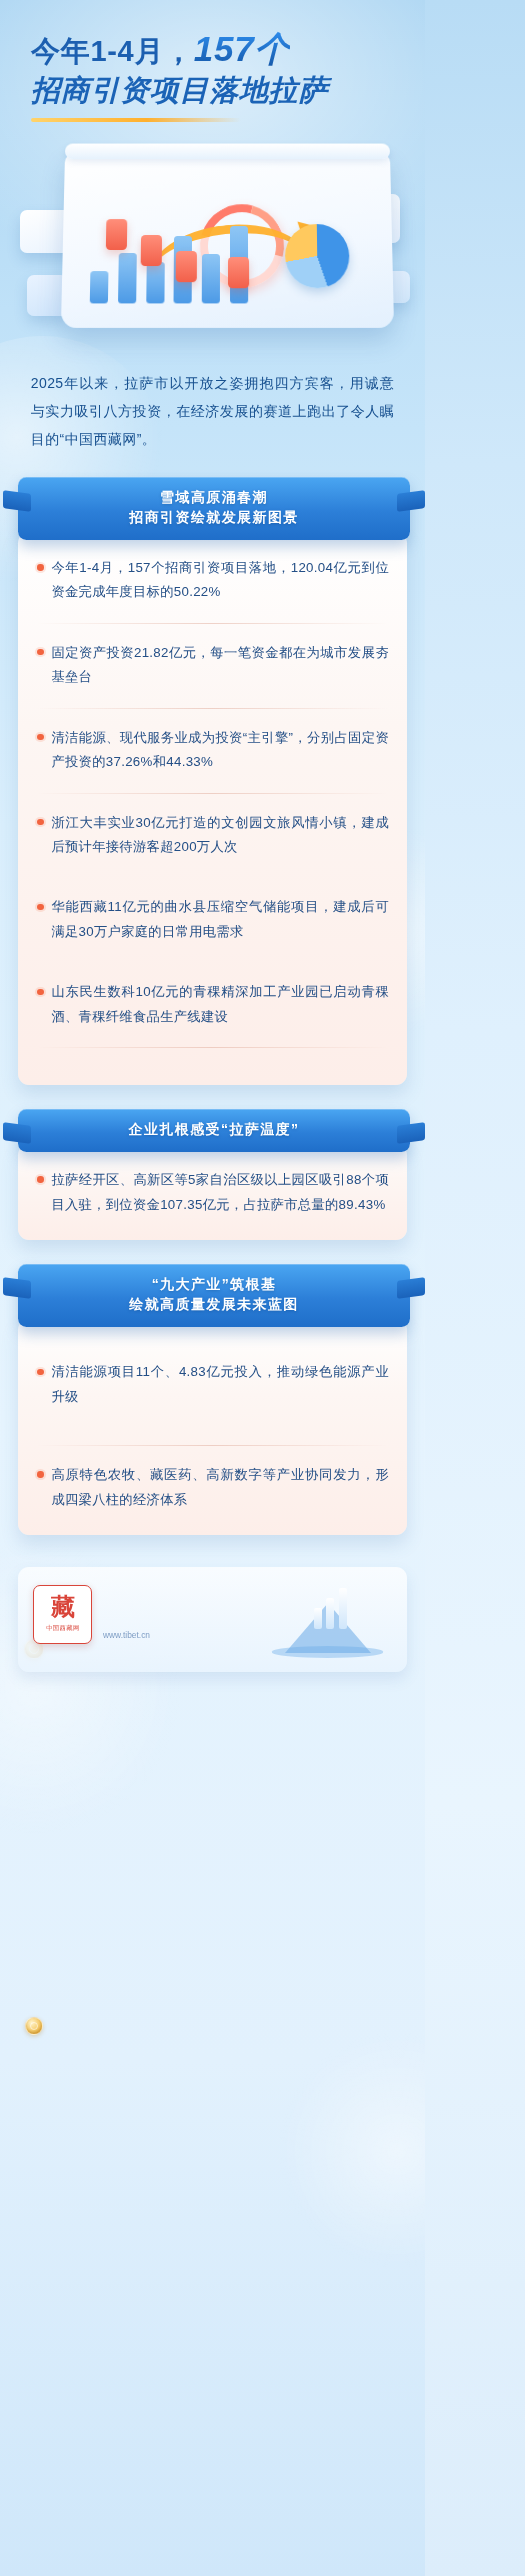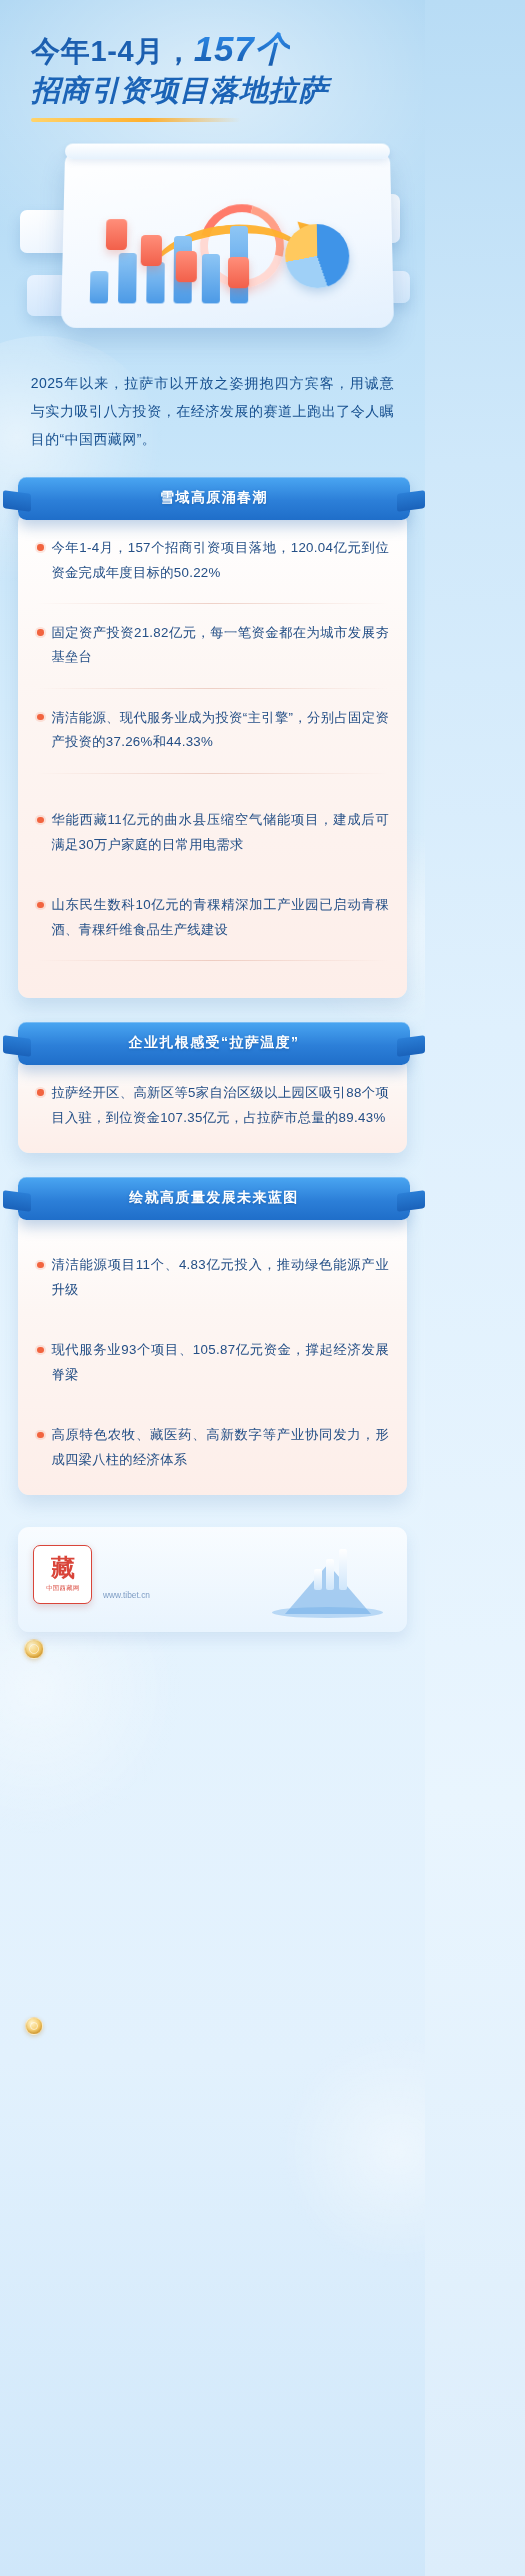--- a/index.html
+++ b/index.html
@@ -235,37 +235,42 @@
         <div class="chip" style="left:165px; top:105px;"></div>
       </div>
     </div>
   </div>
 
   <div class="intro">2025年以来，拉萨市以开放之姿拥抱四方宾客，用诚意与实力吸引八方投资，在经济发展的赛道上跑出了令人瞩目的“中国西藏网”。</div>
 
   <div class="section">
     <div class="sec-banner">
       <div class="sec-t1">雪域高原涌春潮</div>
+      <div class="sec-t2">招商引资绘就发展新图景</div>
     </div>
     <div class="card">
       <div class="item">
         <span class="dot"></span>
         <p>今年1-4月，157个招商引资项目落地，120.04亿元到位资金完成年度目标的50.22%</p>
       </div>
       <div class="divider"></div>
       <div class="item">
         <span class="dot"></span>
         <p>固定资产投资21.82亿元，每一笔资金都在为城市发展夯基垒台</p>
       </div>
       <div class="divider"></div>
       <div class="item">
         <span class="dot"></span>
         <p>清洁能源、现代服务业成为投资“主引擎”，分别占固定资产投资的37.26%和44.33%</p>
       </div>
       <div class="divider"></div>
+      <div class="item">
+        <span class="dot"></span>
+        <p>浙江大丰实业30亿元打造的文创园文旅风情小镇，建成后预计年接待游客超200万人次</p>
+      </div>
       <div class="divider"></div>
       <div class="item">
         <span class="dot"></span>
         <p>华能西藏11亿元的曲水县压缩空气储能项目，建成后可满足30万户家庭的日常用电需求</p>
       </div>
       <div class="divider"></div>
       <div class="item">
         <span class="dot"></span>
         <p>山东民生数科10亿元的青稞精深加工产业园已启动青稞酒、青稞纤维食品生产线建设</p>
       </div>
@@ -280,33 +285,30 @@
     <div class="card">
       <div class="item">
         <span class="dot"></span>
         <p>拉萨经开区、高新区等5家自治区级以上园区吸引88个项目入驻，到位资金107.35亿元，占拉萨市总量的89.43%</p>
       </div>
     </div>
   </div>
 
   <div class="section">
     <div class="sec-banner">
+      <div class="sec-t1">“九大产业”筑根基</div>
       <div class="sec-t2">绘就高质量发展未来蓝图</div>
     </div>
     <div class="card">
       <div class="divider"></div>
       <div class="item">
         <span class="dot"></span>
         <p>清洁能源项目11个、4.83亿元投入，推动绿色能源产业升级</p>
       </div>
       <div class="divider"></div>
-      <div class="item">
-        <span class="dot"></span>
-        <p>现代服务业93个项目、105.87亿元资金，撑起经济发展脊梁</p>
-      </div>
       <div class="divider"></div>
       <div class="item">
         <span class="dot"></span>
         <p>高原特色农牧、藏医药、高新数字等产业协同发力，形成四梁八柱的经济体系</p>
       </div>
     </div>
   </div>
 
   <div class="footer">
     <div class="logo-box">

